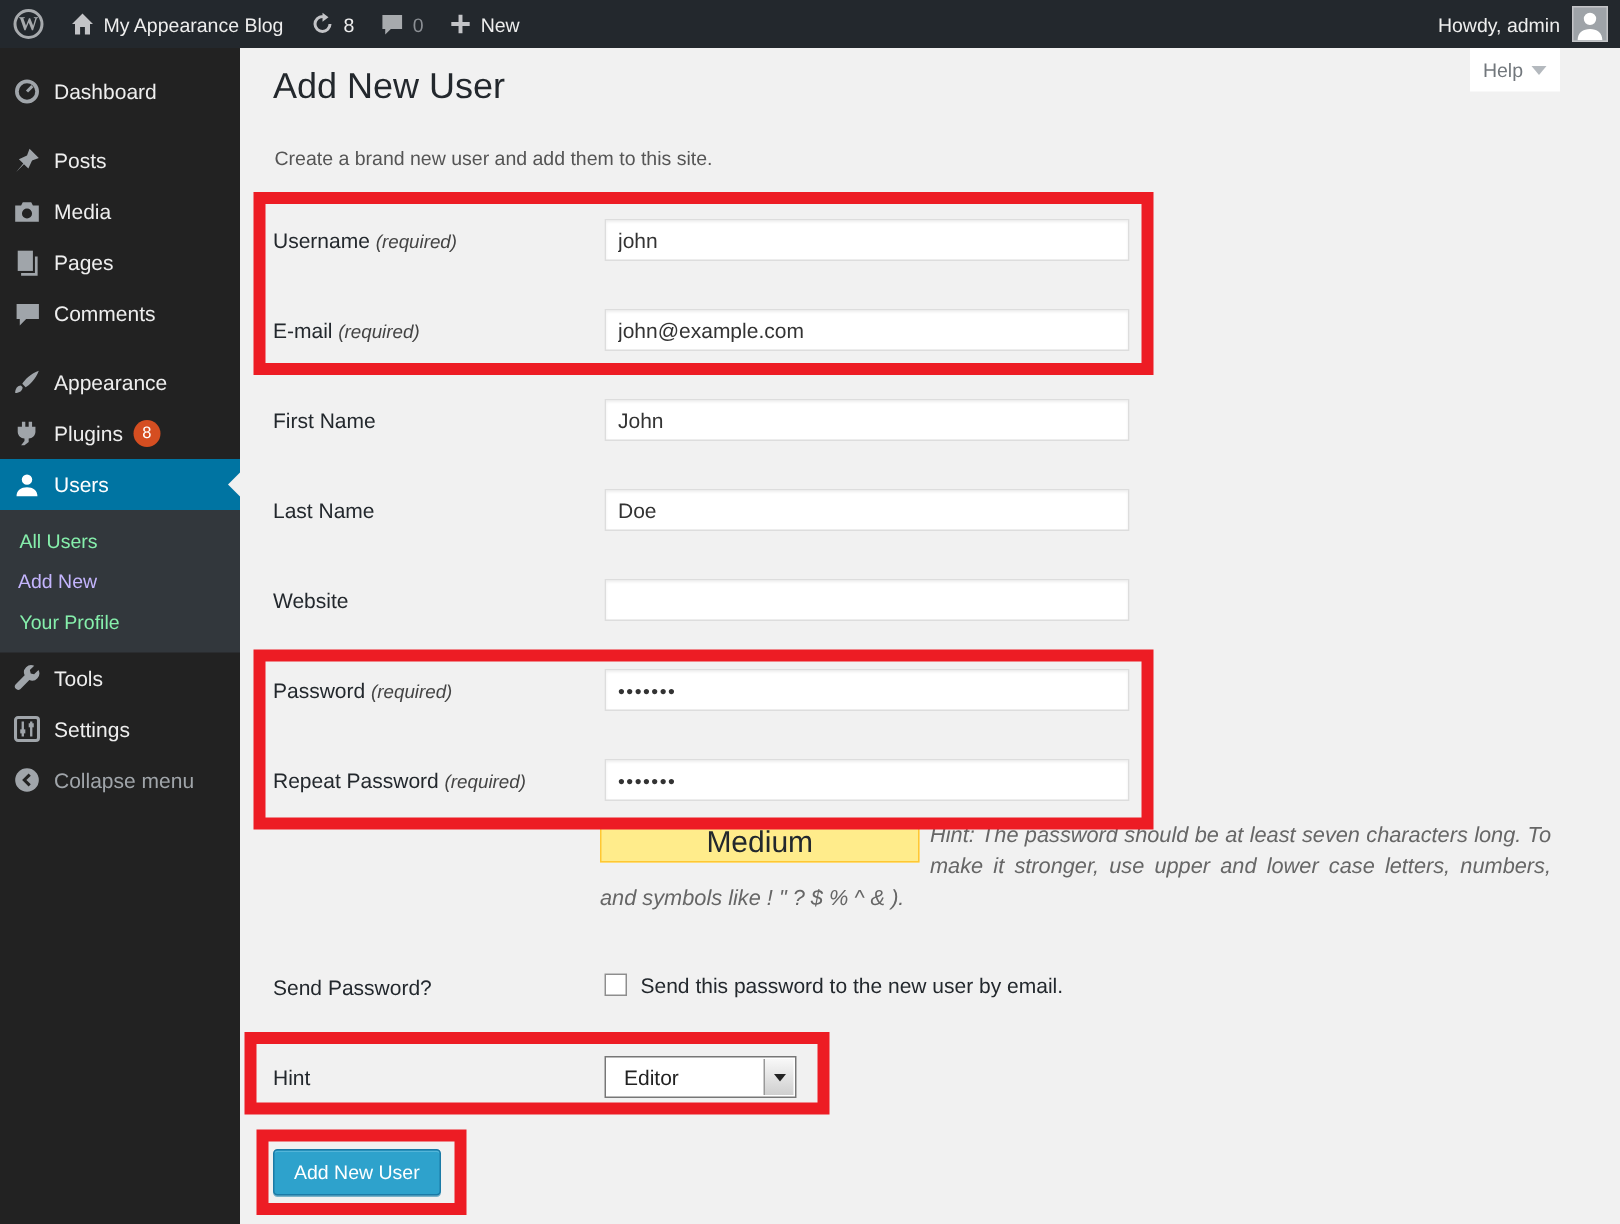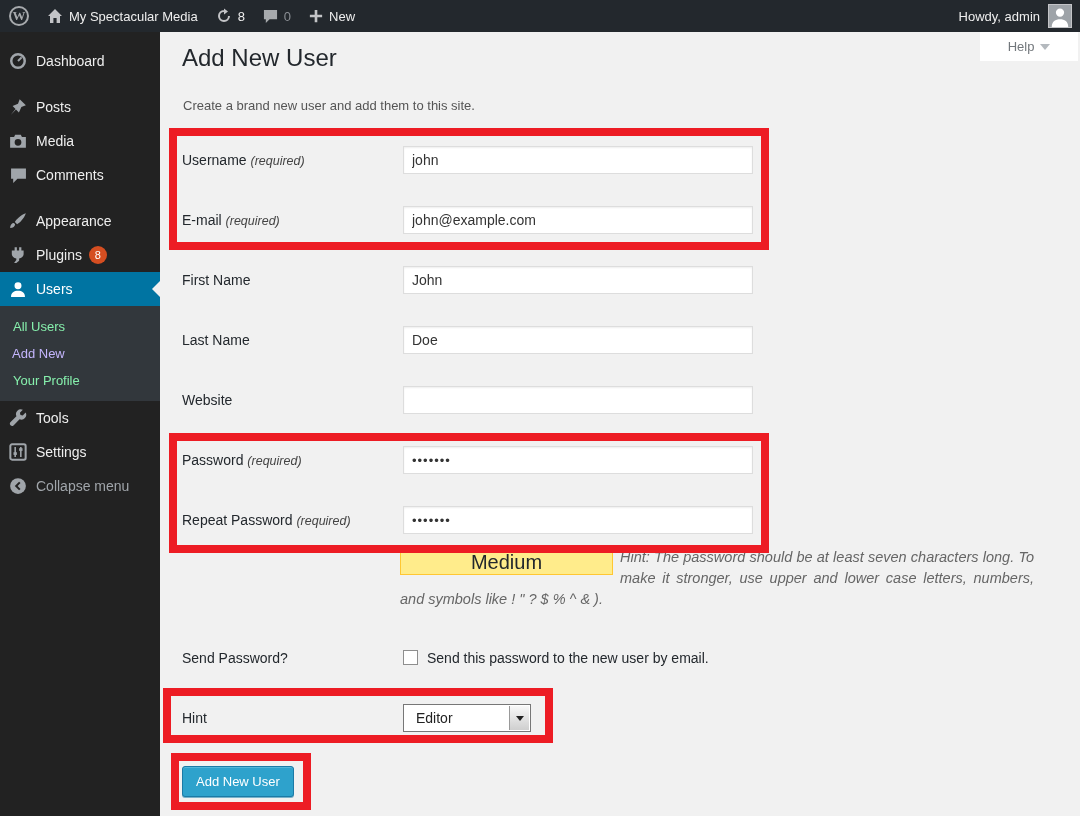--- a/index.html
+++ b/index.html
@@ -36,21 +36,21 @@
     font-size:11px;text-align:center;margin-left:7px;}
   .active-notch{position:absolute;right:0;top:50%;margin-top:-8px;width:0;height:0;
     border-top:8px solid transparent;border-bottom:8px solid transparent;border-right:8px solid var(--content-bg);}
   #users-submenu{background:var(--submenu-bg);padding:7px 0;}
   .submenu-item{height:27px;line-height:27px;padding-left:13px;font-size:13px;color:#86efac;cursor:pointer;}
   .submenu-item.current{color:#c4b5fd;padding-left:12px;}
   .menu-item.dim{color:#a0a5aa;}
 
   
   #content{position:absolute;left:160px;top:32px;width:920px;height:784px;background:var(--content-bg);}
-  #help-tab{position:absolute;left:980px;top:32px;width:98px;height:29px;background:#fff;
+  #help-tab{position:absolute;left:980px;top:32px;width:60px;height:29px;background:#fff;
     display:flex;align-items:center;justify-content:center;gap:6px;color:#72777c;font-size:13px;cursor:pointer;z-index:40;}
   .caret-down{width:0;height:0;border-left:5px solid transparent;border-right:5px solid transparent;border-top:6px solid #b4b9be;}
   #page-title{position:absolute;left:182px;top:44px;font-size:24px;font-weight:400;color:#23282d;}
   #page-desc{position:absolute;left:183px;top:98px;font-size:13px;color:#555;}
 
   .form-row{position:absolute;left:182px;width:860px;height:60px;display:flex;align-items:center;}
   .form-label{width:221px;font-size:14px;color:#23282d;flex:0 0 221px;}
   .req{font-style:italic;font-size:12.5px;color:#444;}
   .text-input{width:350px;height:28px;border:1px solid #ddd;background:#fff;padding:0 8px;
     font-size:14px;color:#333;font-family:inherit;box-shadow:inset 0 1px 2px rgba(0,0,0,0.07);outline:none;}
@@ -92,21 +92,21 @@
 <div id="adminbar">
   <div class="ab-item">
     <span class="wp-logo-circle">W</span>
   </div>
   <div class="ab-item">
     <span class="ab-icon">
       <svg width="16" height="16" viewBox="0 0 16 16" fill="#c3c4c7">
           <path d="M8 1 L15 8 h-2 v7 H9.6 v-5 H6.4 v5 H3 V8 H1 Z"></path>
         </svg>
     </span>
-    <span>My Spectacular Media</span>
+    <span>My Appearance Blog</span>
   </div>
   <div class="ab-item">
     <span class="ab-icon">
       <svg width="16" height="16" viewBox="0 0 16 16" fill="#c3c4c7">
           <path d="M8 3 V0.5 L12 3.5 8 6.5 V4 a4 4 0 1 0 4 4 h2 a6 6 0 1 1 -6-6 z"></path>
         </svg>
     </span>
     <span>8</span>
   </div>
   <div class="ab-item">
@@ -154,20 +154,29 @@
     </span>
     <span>Posts</span>
   </div>
   <div class="menu-item">
     <span class="mi-icon">
       <svg width="18" height="18" viewBox="0 0 16 16" fill="currentColor">
           <path fill-rule="evenodd" d="M1 4.5 h3.5 L5.5 2.5 h5 L11.5 4.5 H15 V14 H1 Z M8 12.2 a3 3 0 1 0 0-6 a3 3 0 0 0 0 6 z"></path>
         </svg>
     </span>
     <span>Media</span>
+  </div>
+  <div class="menu-item">
+    <span class="mi-icon">
+      <svg width="18" height="18" viewBox="0 0 16 16">
+          <rect x="2.5" y="1" width="9" height="12" fill="currentColor"></rect>
+          <path d="M13.5 4.5 V15 H4.5" fill="none" stroke="currentColor" stroke-width="1.6"></path>
+        </svg>
+    </span>
+    <span>Pages</span>
   </div>
   <div class="menu-item">
     <span class="mi-icon">
       <svg width="17" height="17" viewBox="0 0 16 16" fill="currentColor">
           <path d="M1 1.5 h14 v9.5 h-8 l-4 4 v-4 H1 Z"></path>
         </svg>
     </span>
     <span>Comments</span>
   </div>
   <div class="menu-sep"></div>

